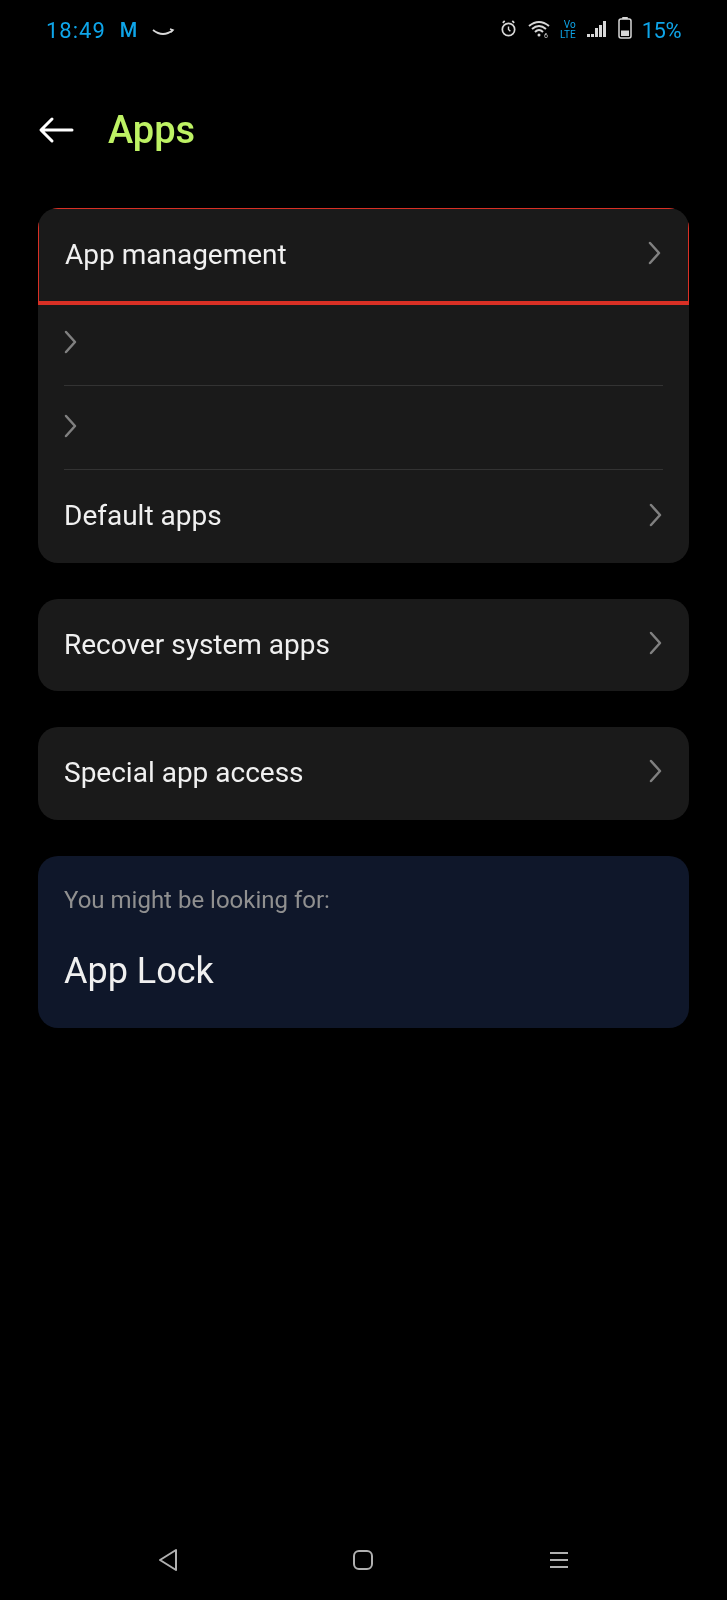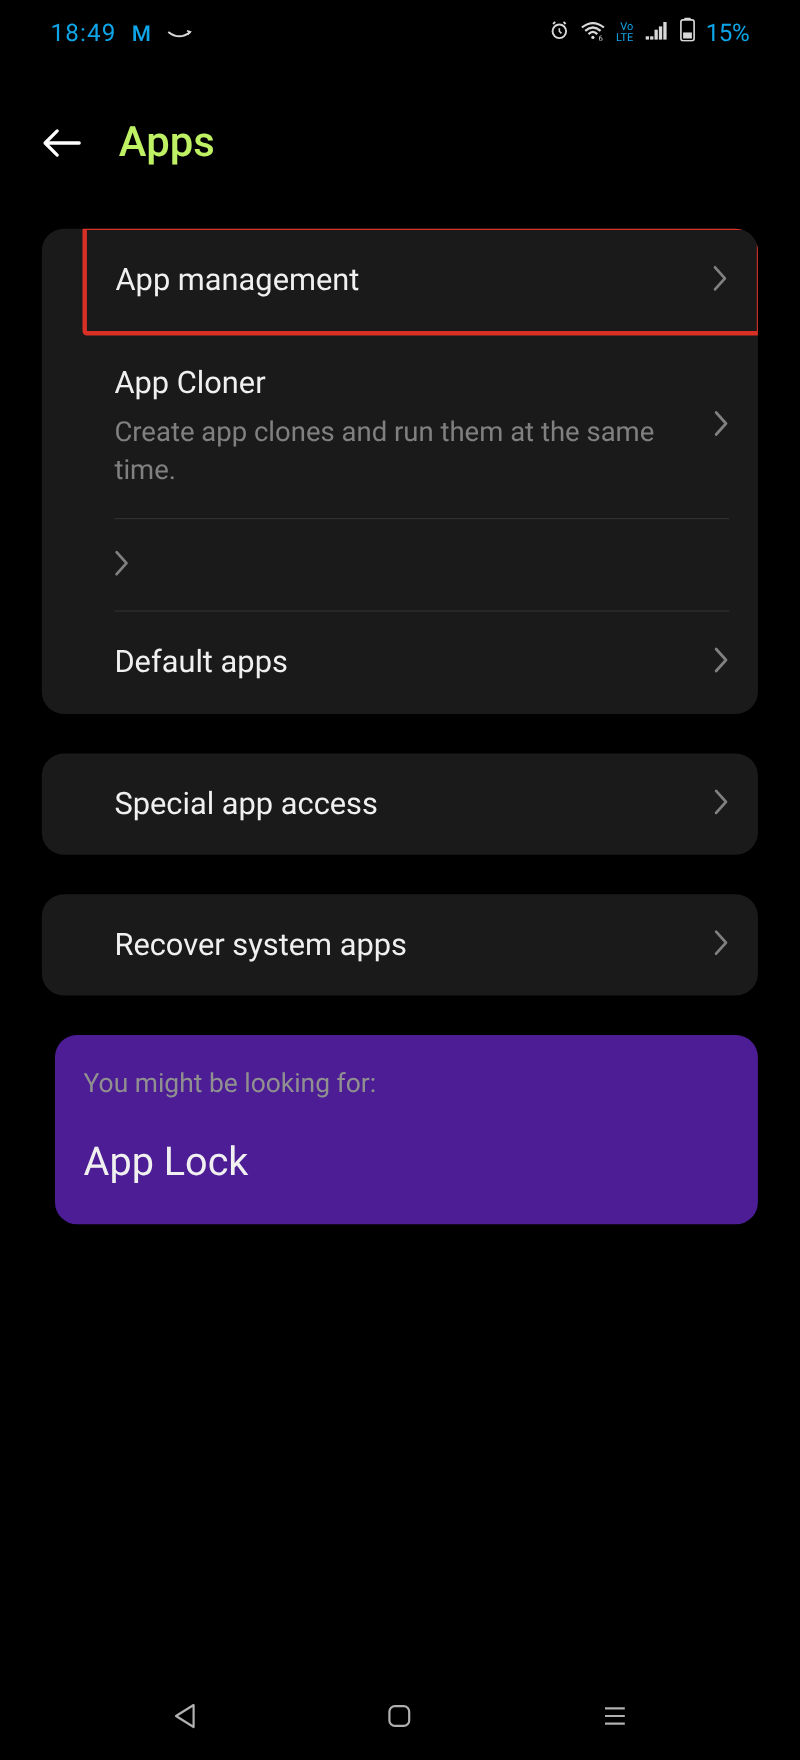--- a/index.html
+++ b/index.html
@@ -68,21 +68,20 @@
       color: #bef264;
     }
     .content {
       padding: 20px 38px;
     }
     .card {
       background: #1a1a1a;
       border-radius: 20px;
       margin-bottom: 36px;
       overflow: hidden;
-      padding-left: 40px;
     }
     .list-item {
       display: flex;
       align-items: center;
       justify-content: space-between;
       padding: 28px 26px;
       cursor: pointer;
       position: relative;
     }
     .list-item.highlighted {
@@ -116,24 +115,23 @@
       font-size: 25px;
       color: #808080;
       margin-top: 10px;
       line-height: 1.35;
     }
     .chevron {
       color: #808080;
       flex-shrink: 0;
     }
     .suggestion-card {
-      background: #4c1d95;
+      background: #0f172a;
       border-radius: 20px;
       padding: 30px 26px 36px 26px;
-      margin-left: 12px;
     }
     .suggestion-header {
       font-size: 24px;
       color: #909090;
       margin-bottom: 36px;
     }
     .suggestion-link {
       font-size: 36px;
       font-weight: 400;
       color: #f0f0f0;
@@ -239,24 +237,20 @@
       <div class="item-content">
         <div class="item-title">App management</div>
       </div>
       <span class="chevron">
         <svg width="14" height="24" viewBox="0 0 14 24" fill="none">
             <path d="M2 2 L11 12 L2 22" stroke="#808080" stroke-width="2.5" stroke-linecap="round" stroke-linejoin="round"></path>
           </svg>
       </span>
     </div>
     <div class="list-item">
-      <div class="item-content">
-        <div class="item-title">App Cloner</div>
-        <div class="item-subtitle">Create app clones and run them at the same time.</div>
-      </div>
       <span class="chevron">
         <svg width="14" height="24" viewBox="0 0 14 24" fill="none">
             <path d="M2 2 L11 12 L2 22" stroke="#808080" stroke-width="2.5" stroke-linecap="round" stroke-linejoin="round"></path>
           </svg>
       </span>
     </div>
     <div class="list-item">
       <span class="chevron">
         <svg width="14" height="24" viewBox="0 0 14 24" fill="none">
             <path d="M2 2 L11 12 L2 22" stroke="#808080" stroke-width="2.5" stroke-linecap="round" stroke-linejoin="round"></path>
@@ -271,34 +265,34 @@
         <svg width="14" height="24" viewBox="0 0 14 24" fill="none">
             <path d="M2 2 L11 12 L2 22" stroke="#808080" stroke-width="2.5" stroke-linecap="round" stroke-linejoin="round"></path>
           </svg>
       </span>
     </div>
   </div>
 
   <div class="card">
     <div class="list-item no-separator">
       <div class="item-content">
-        <div class="item-title">Special app access</div>
+        <div class="item-title">Recover system apps</div>
       </div>
       <span class="chevron">
         <svg width="14" height="24" viewBox="0 0 14 24" fill="none">
             <path d="M2 2 L11 12 L2 22" stroke="#808080" stroke-width="2.5" stroke-linecap="round" stroke-linejoin="round"></path>
           </svg>
       </span>
     </div>
   </div>
 
   <div class="card">
     <div class="list-item no-separator">
       <div class="item-content">
-        <div class="item-title">Recover system apps</div>
+        <div class="item-title">Special app access</div>
       </div>
       <span class="chevron">
         <svg width="14" height="24" viewBox="0 0 14 24" fill="none">
             <path d="M2 2 L11 12 L2 22" stroke="#808080" stroke-width="2.5" stroke-linecap="round" stroke-linejoin="round"></path>
           </svg>
       </span>
     </div>
   </div>
 
   <div class="suggestion-card">

